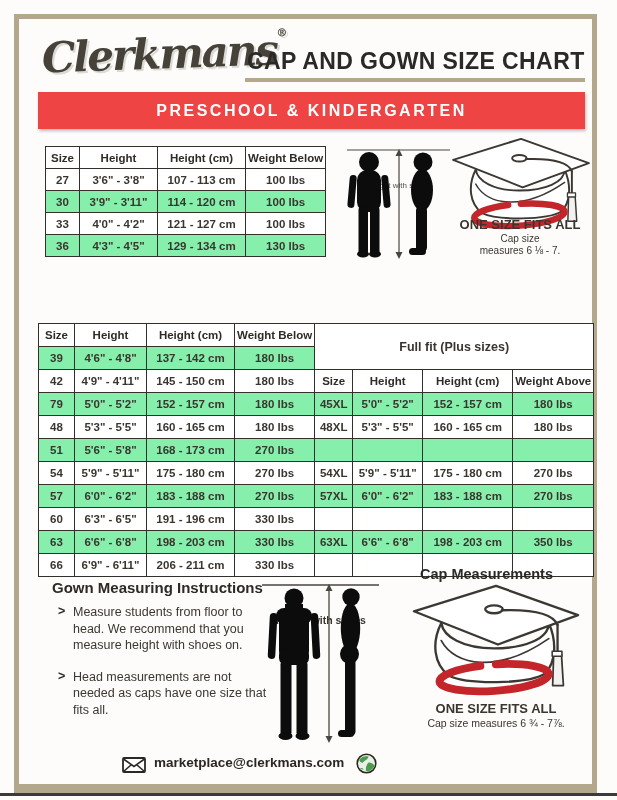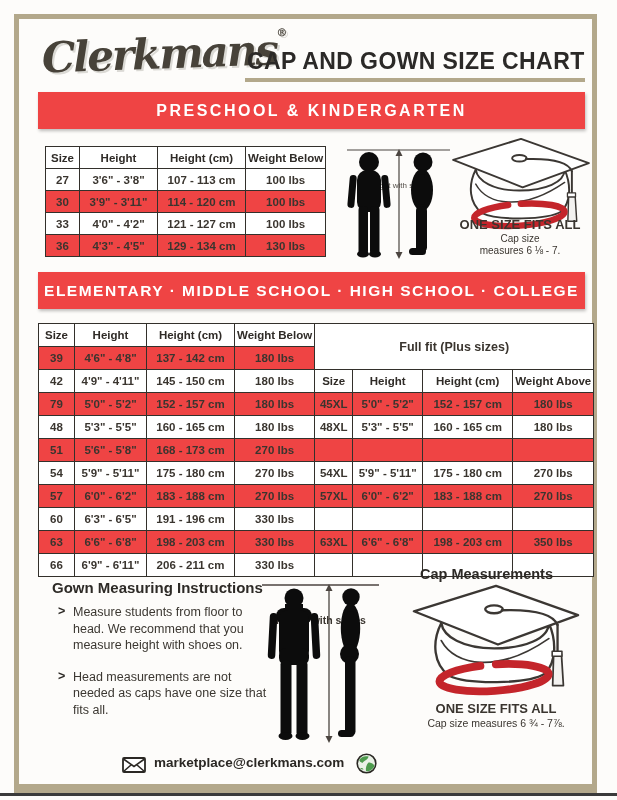--- a/index.html
+++ b/index.html
@@ -25,21 +25,21 @@
           letter-spacing:2.5px;box-shadow:1px 2px 3px rgba(0,0,0,.25);white-space:nowrap;}
   .banner-preschool{top:92px;}
   .banner-elementary{top:272px;font-size:15.5px;letter-spacing:1.5px;}
 
   
   table{border-collapse:collapse;table-layout:fixed;}
   th,td{border:1.5px solid #33302b;text-align:center;vertical-align:middle;
         padding:0 2px;white-space:nowrap;overflow:hidden;background:#ffffff;}
   th{font-size:11.5px;font-weight:700;color:#2f2b27;}
   td{font-size:11.5px;font-weight:700;color:#3a352f;}
-  tr.shade th,tr.shade td{background:#ef4444;}
+  tr.shade th,tr.shade td{background:#86efac;}
   .kids-table{position:absolute;left:45px;top:146px;}
   .kids-table th,.kids-table td{height:21px;}
   .main-table{position:absolute;left:38px;top:323px;}
   .main-table th,.main-table td{height:22px;}
   td.fullfit{font-size:12.5px;font-weight:700;background:#ffffff;}
 
   
   .fig-label{position:absolute;text-align:center;color:#55504a;margin-top:48px;}
   .fig-label.small{left:346px;top:133px;width:106px;font-size:8px;}
   .fig-label.big{left:260px;top:566px;width:122px;font-size:10.5px;font-weight:700;color:#3a352f;}
@@ -158,21 +158,20 @@
       <line x1="153" y1="46" x2="153" y2="76"></line>
       <path d="M149,76 L157,76 L159,108 L148,108 Z" fill="#f3f2f0" stroke-width="1.8"></path>
       <rect x="147.5" y="73" width="10" height="5" fill="#ffffff" stroke-width="1.6"></rect>
     </g>
     <ellipse cx="88" cy="100" rx="56" ry="13.5" fill="none" stroke="#c4252b" stroke-width="8" stroke-dasharray="226 16" stroke-dashoffset="60" stroke-linecap="round" transform="rotate(-4 88 100)"></ellipse>
   </svg>
   <div class="cap-caption cap1-line1">ONE SIZE FITS ALL</div>
   <div class="cap-caption cap1-line2">Cap size</div>
   <div class="cap-caption cap1-line3">measures 6 ⅛ - 7.</div>
 
-  <div class="banner banner-elementary">ELEMENTARY · MIDDLE SCHOOL · HIGH SCHOOL · COLLEGE</div>
 
   <table class="main-table">
     <colgroup>
       <col style="width:36px">
         <col style="width:72px">
         <col style="width:88px">
         <col style="width:73px">
       <col style="width:38px">
         <col style="width:70px">
         <col style="width:90px">

